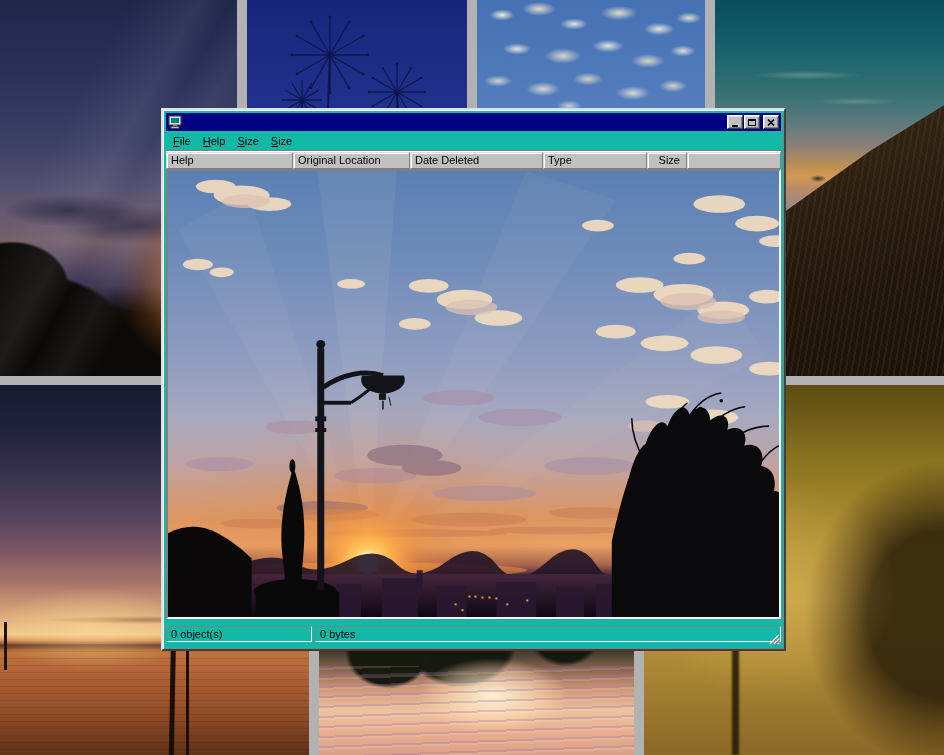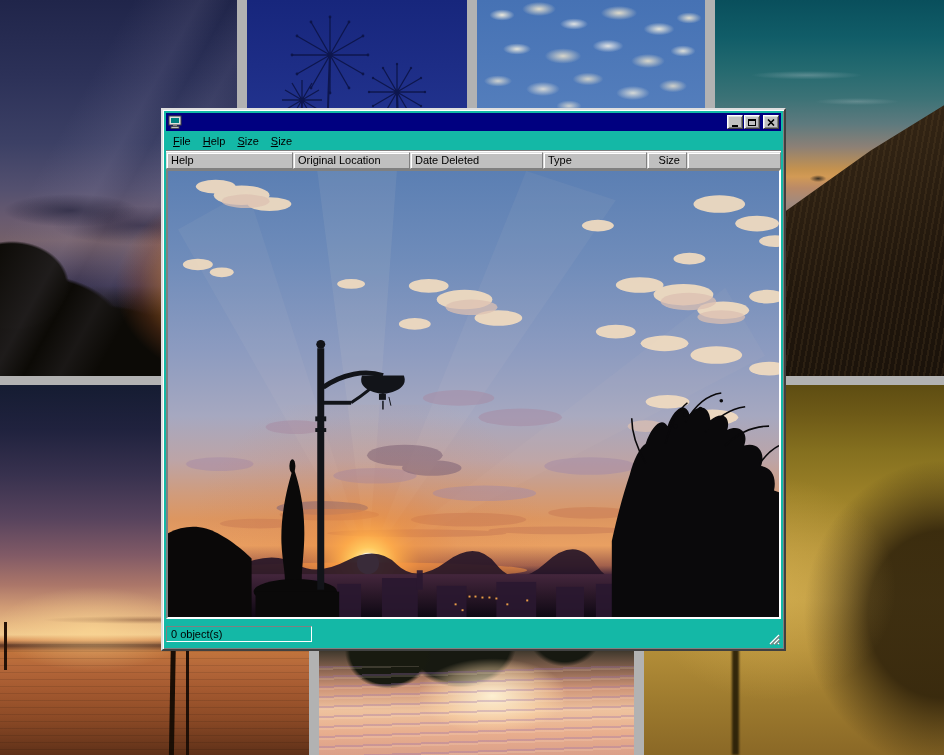--- a/index.html
+++ b/index.html
@@ -387,20 +387,21 @@
           <path d="M195,210 L237,210 C240,218 236,226 216,229 C196,226 192,218 195,210 Z"></path>
           <rect x="212" y="229" width="7" height="6"></rect>
           <path d="M216,236 L216,245" stroke="#121419" stroke-width="1.5"></path>
           <path d="M222,232 L224,241" stroke="#121419" stroke-width="1"></path>
         </g>
       </svg>
     </div>
 
     <div class="statusbar">
       <div class="spanel sp1">0 object(s)</div>
+      <div class="spanel sp2">0 bytes</div>
       <svg class="grip" viewBox="0 0 13 13">
         <g stroke-width="1.4">
           <path d="M12,3 L3,12" stroke="#fff"></path>
             <path d="M13,4 L4,13" stroke="#808080"></path>
           <path d="M12,7 L7,12" stroke="#fff"></path>
             <path d="M13,8 L8,13" stroke="#808080"></path>
           <path d="M12,11 L11,12" stroke="#fff"></path>
             <path d="M13,12 L12,13" stroke="#808080"></path>
         </g>
       </svg>

